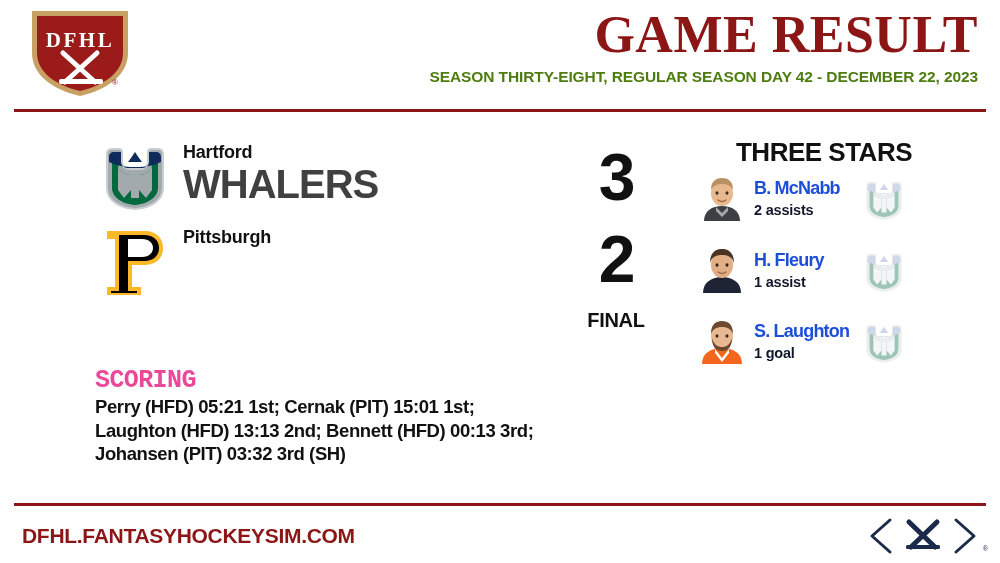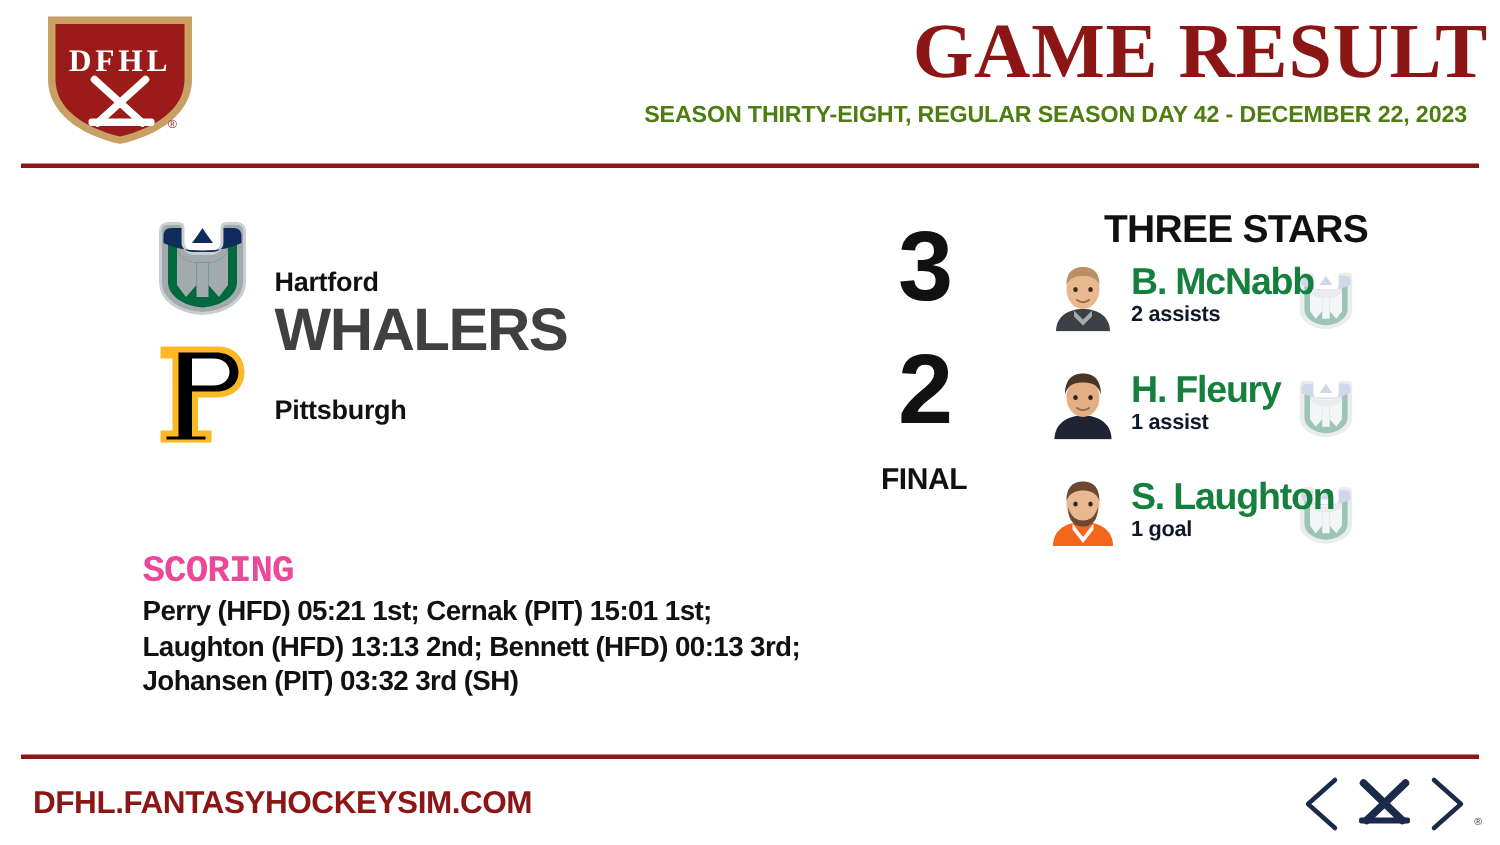--- a/index.html
+++ b/index.html
@@ -35,21 +35,21 @@
   #shield-reg {
     position: absolute;
     left: 112px;
     top: 78px;
     font-size: 8px;
     color: #8d1a1a;
     font-family: "Liberation Sans", sans-serif;
   }
   #header-title {
     position: absolute;
-    right: 8px;
+    right: 22px;
     top: 8px;
     font-family: "Liberation Serif", serif;
     font-weight: bold;
     font-size: 52px;
     line-height: 54px;
     color: #8c1515;
     letter-spacing: 0.5px;
     text-align: right;
     white-space: nowrap;
   }
@@ -88,21 +88,20 @@
     position: absolute;
     left: 0;
     top: 0;
     width: 80px;
     height: 80px;
   }
   .team-text {
     position: absolute;
     left: 88px;
     top: 4px;
-    margin-top: 36px;
   }
   .team-city {
     font-family: "Liberation Sans", sans-serif;
     font-weight: bold;
     font-size: 18px;
     color: #111111;
     line-height: 20px;
     letter-spacing: -0.2px;
   }
   .team-name {
@@ -188,23 +187,23 @@
     opacity: 0.38;
   }
   .star-info {
     position: absolute;
     left: 56px;
     top: 1px;
   }
   .star-name {
     font-family: "Liberation Sans", sans-serif;
     font-weight: bold;
-    font-size: 25px;
+    font-size: 18px;
     line-height: 28px;
-    color: #15803d;
+    color: #1d4ed8;
     letter-spacing: -0.8px;
     white-space: nowrap;
     position: relative;
     z-index: 2;
   }
   .star-stat {
     font-family: "Liberation Sans", sans-serif;
     font-weight: bold;
     font-size: 14.5px;
     line-height: 17px;

